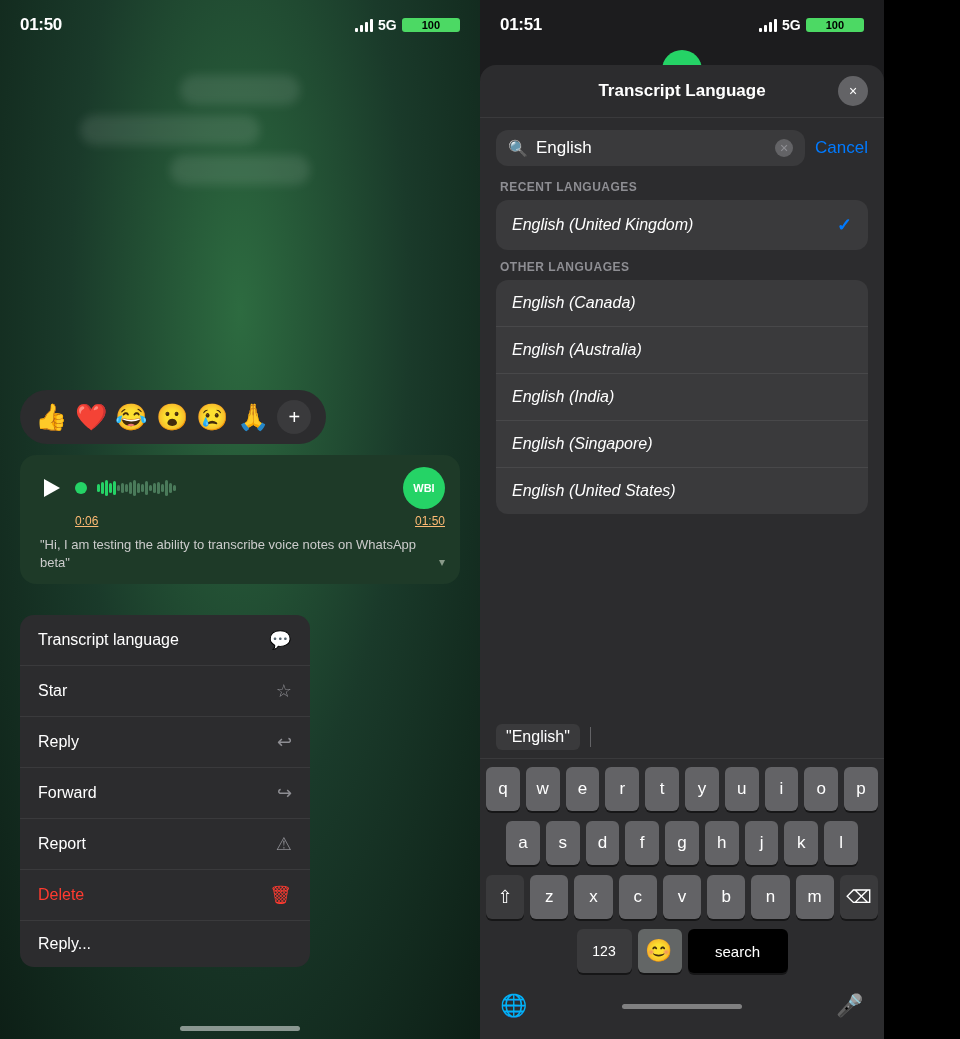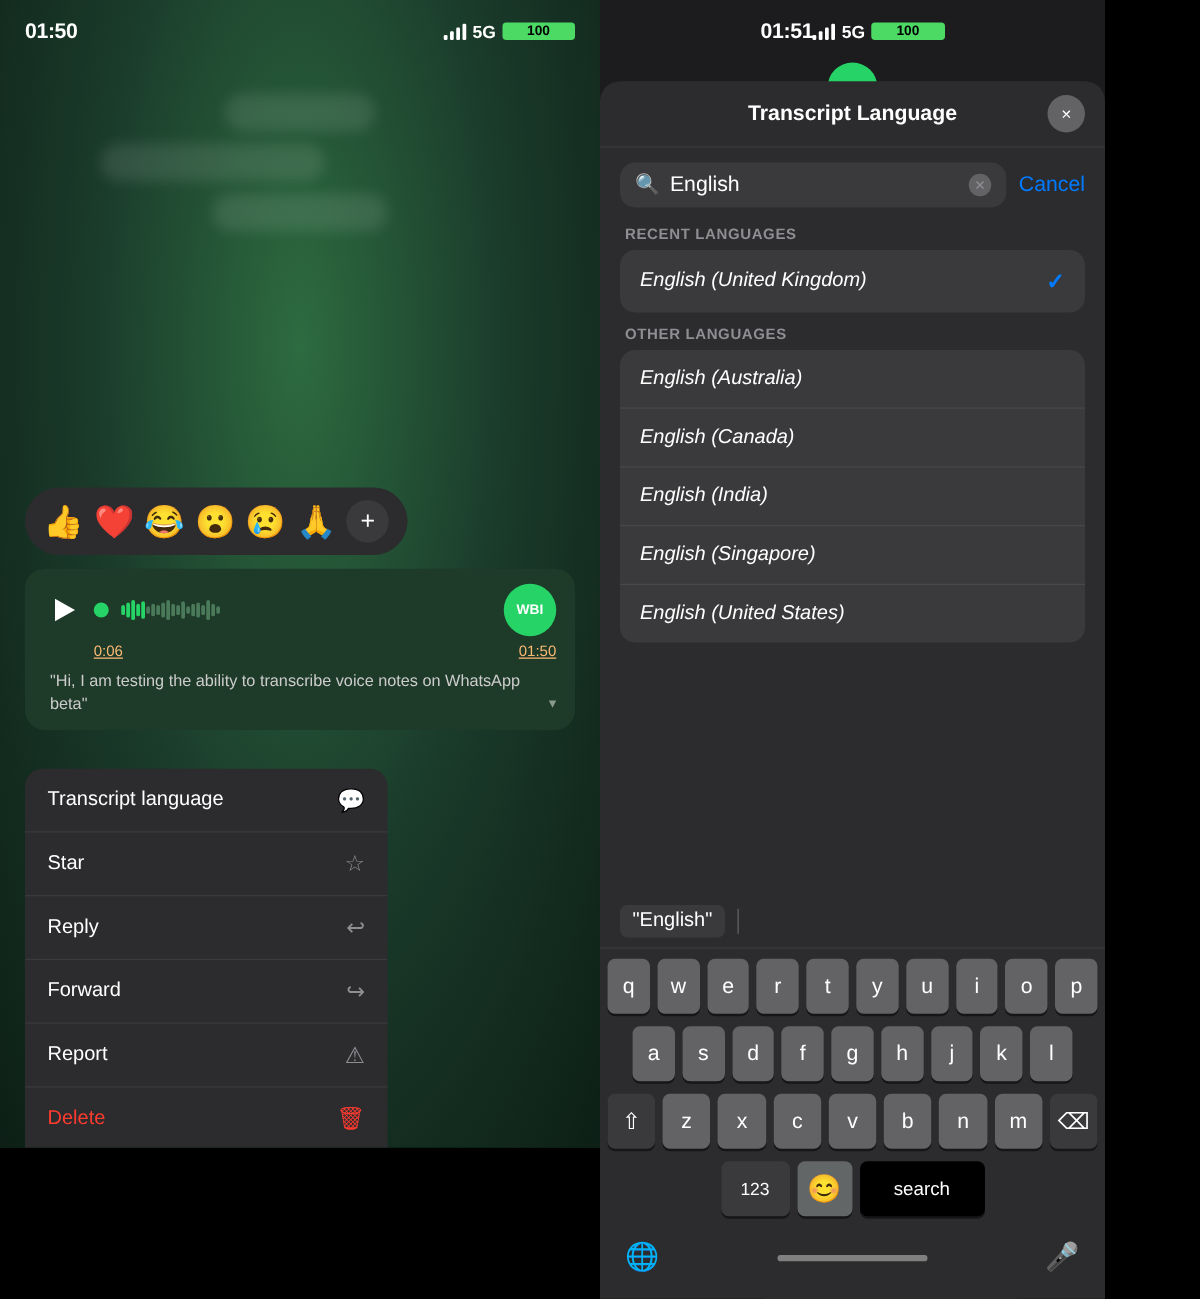--- a/index.html
+++ b/index.html
@@ -8,21 +8,21 @@
       height: 1039px;
       display: flex;
       font-family: -apple-system, BlinkMacSystemFont, 'Helvetica Neue', sans-serif;
       overflow: hidden;
       background: #000;
     }
 
     
     .left-panel {
       width: 480px;
-      height: 918px;
+      height: 1039px;
       background: #1a3a2a;
       position: relative;
       overflow: hidden;
     }
 
     
     .left-bg {
       position: absolute;
       top: 0; left: 0; right: 0; bottom: 0;
       background: radial-gradient(ellipse at 50% 30%, #2d6b40 0%, #1a3a2a 50%, #0d1f16 100%);
@@ -279,21 +279,20 @@
     }
 
     
     .right-panel {
       width: 404px;
       height: 1039px;
       background: #1c1c1e;
       position: relative;
       display: flex;
       flex-direction: column;
-      align-items: center;
     }
 
     
     .status-bar-right {
       height: 50px;
       display: flex;
       align-items: center;
       justify-content: space-between;
       padding: 0 20px;
       background: #1c1c1e;
@@ -728,24 +727,24 @@
             <span class="lang-item-text">English (United Kingdom)</span>
             <span class="checkmark">✓</span>
           </div>
         </div>
       </div>
 
       <div class="lang-section">
         <div class="section-label">OTHER LANGUAGES</div>
         <div class="lang-list">
           <div class="lang-item">
-            <span class="lang-item-text">English (Australia)</span>
+            <span class="lang-item-text">English (Canada)</span>
           </div>
           <div class="lang-item">
-            <span class="lang-item-text">English (Canada)</span>
+            <span class="lang-item-text">English (Australia)</span>
           </div>
           <div class="lang-item">
             <span class="lang-item-text">English (India)</span>
           </div>
           <div class="lang-item">
             <span class="lang-item-text">English (Singapore)</span>
           </div>
           <div class="lang-item">
             <span class="lang-item-text">English (United States)</span>
           </div>

